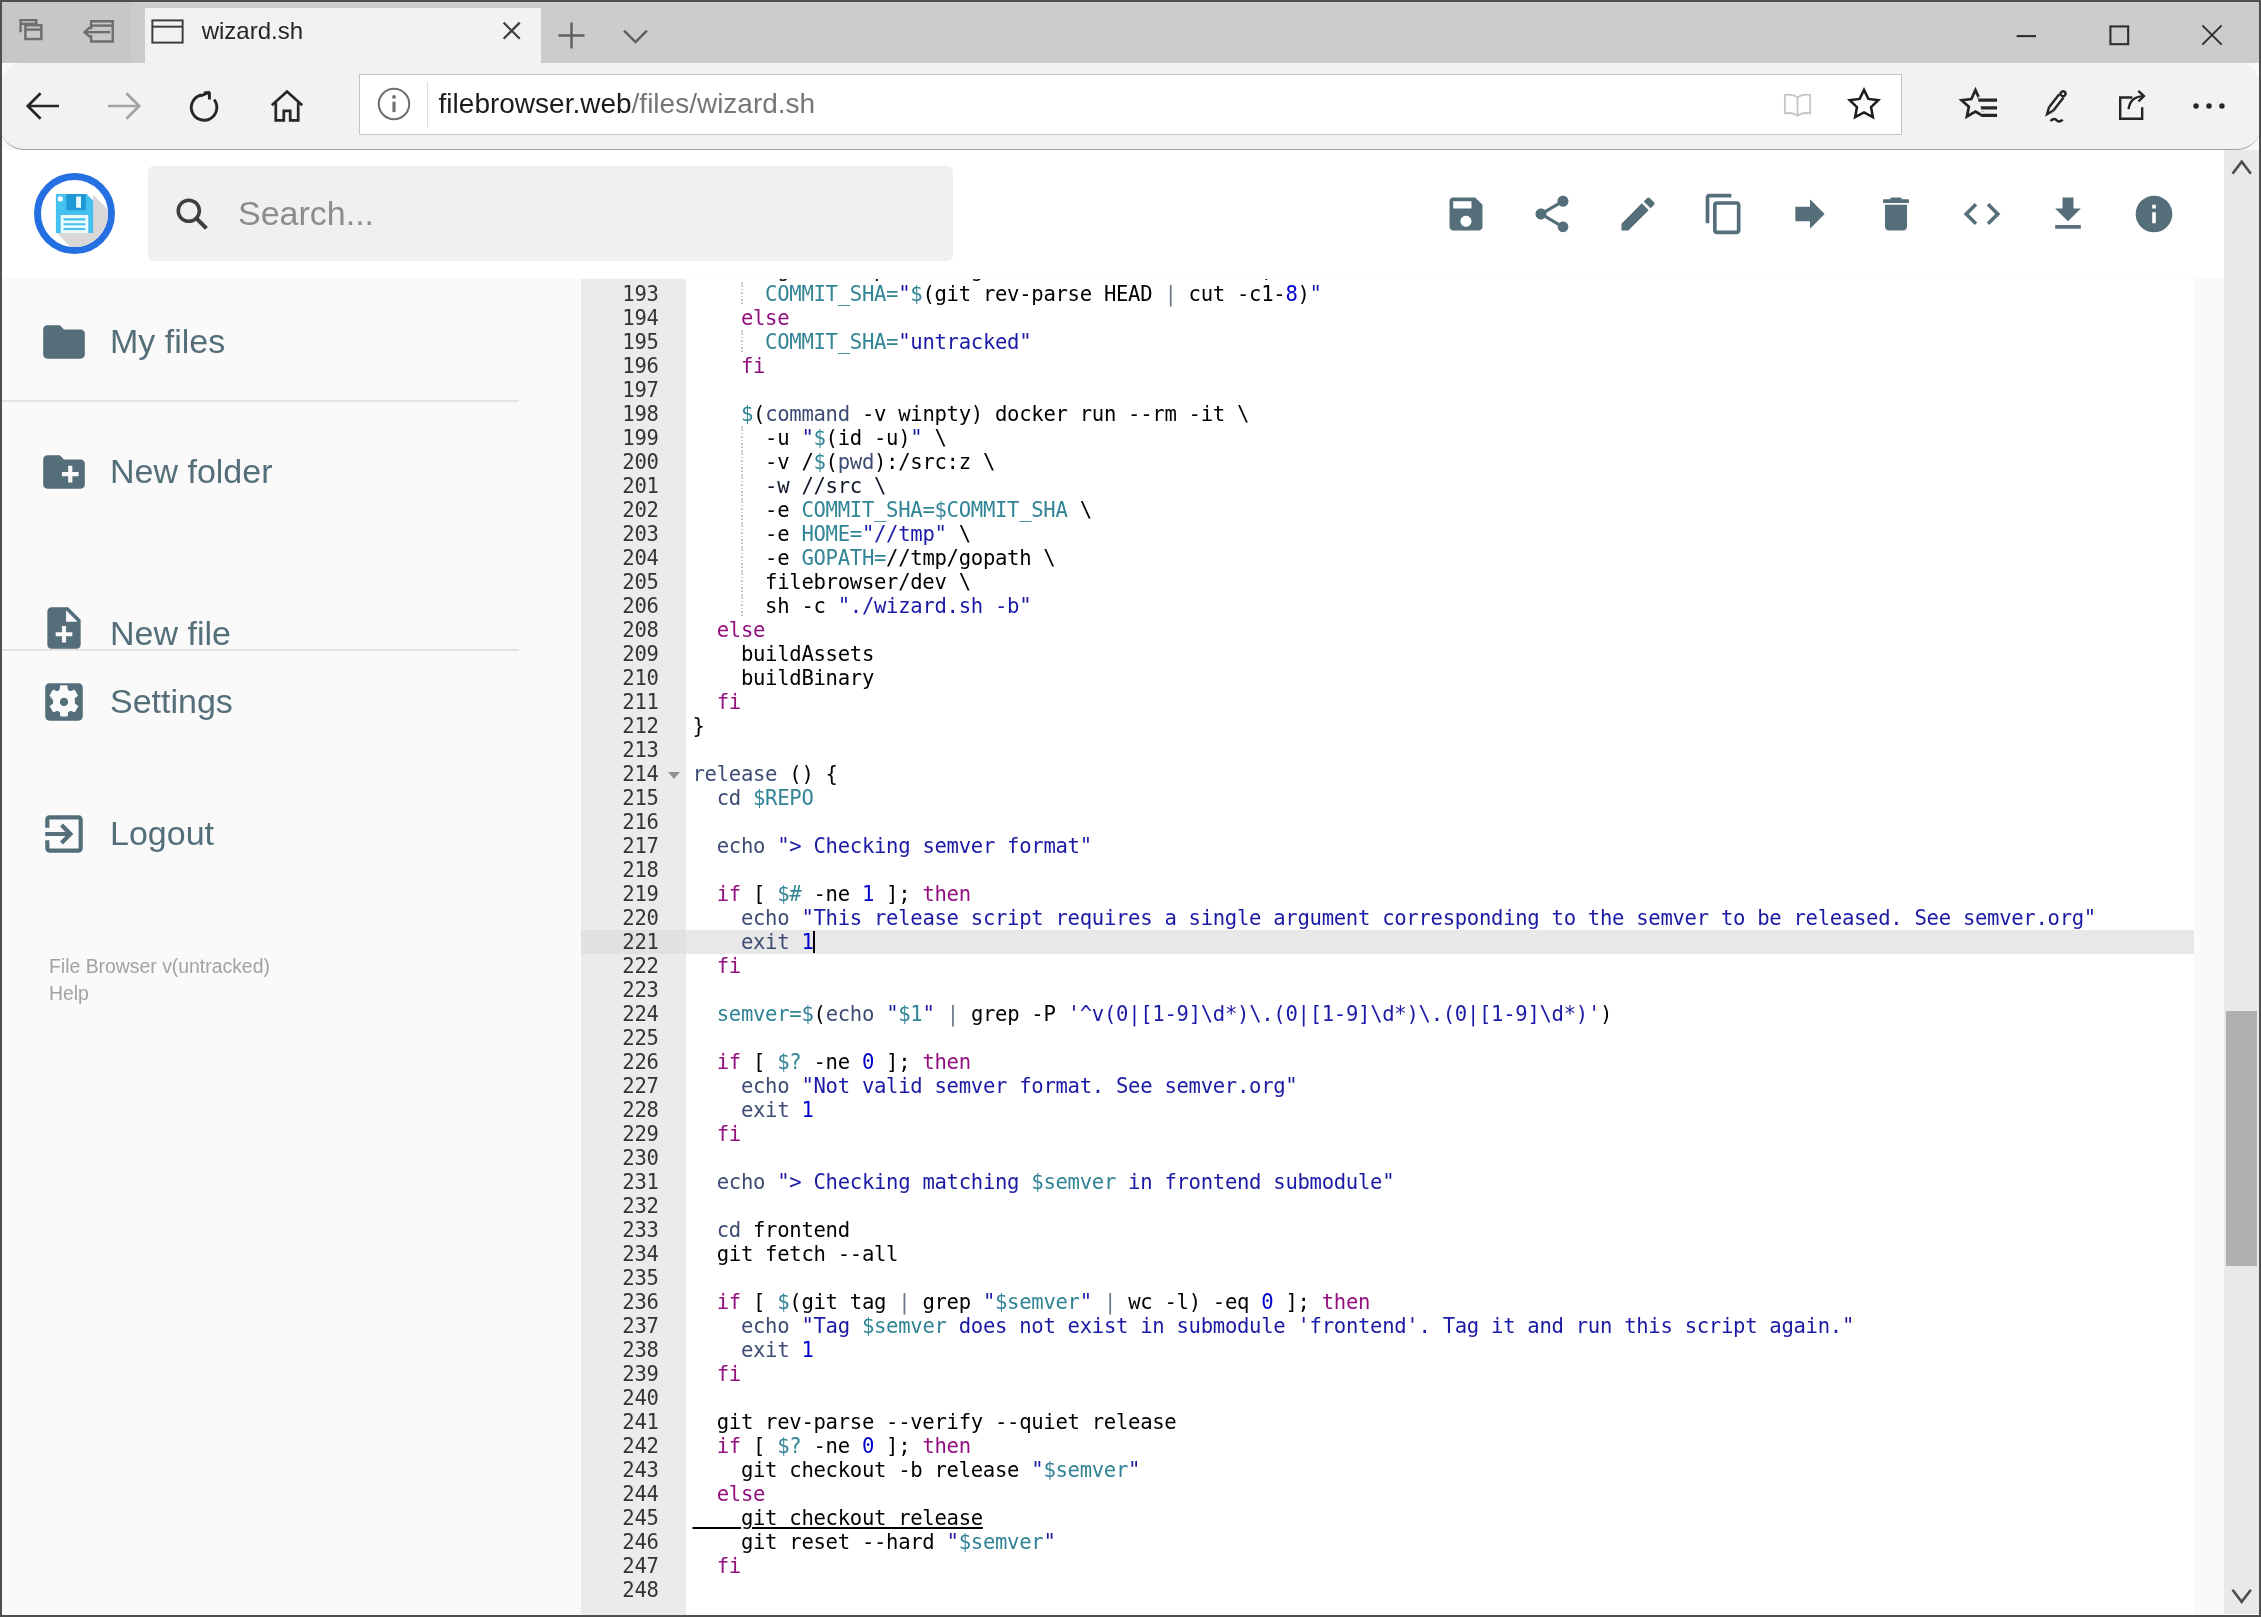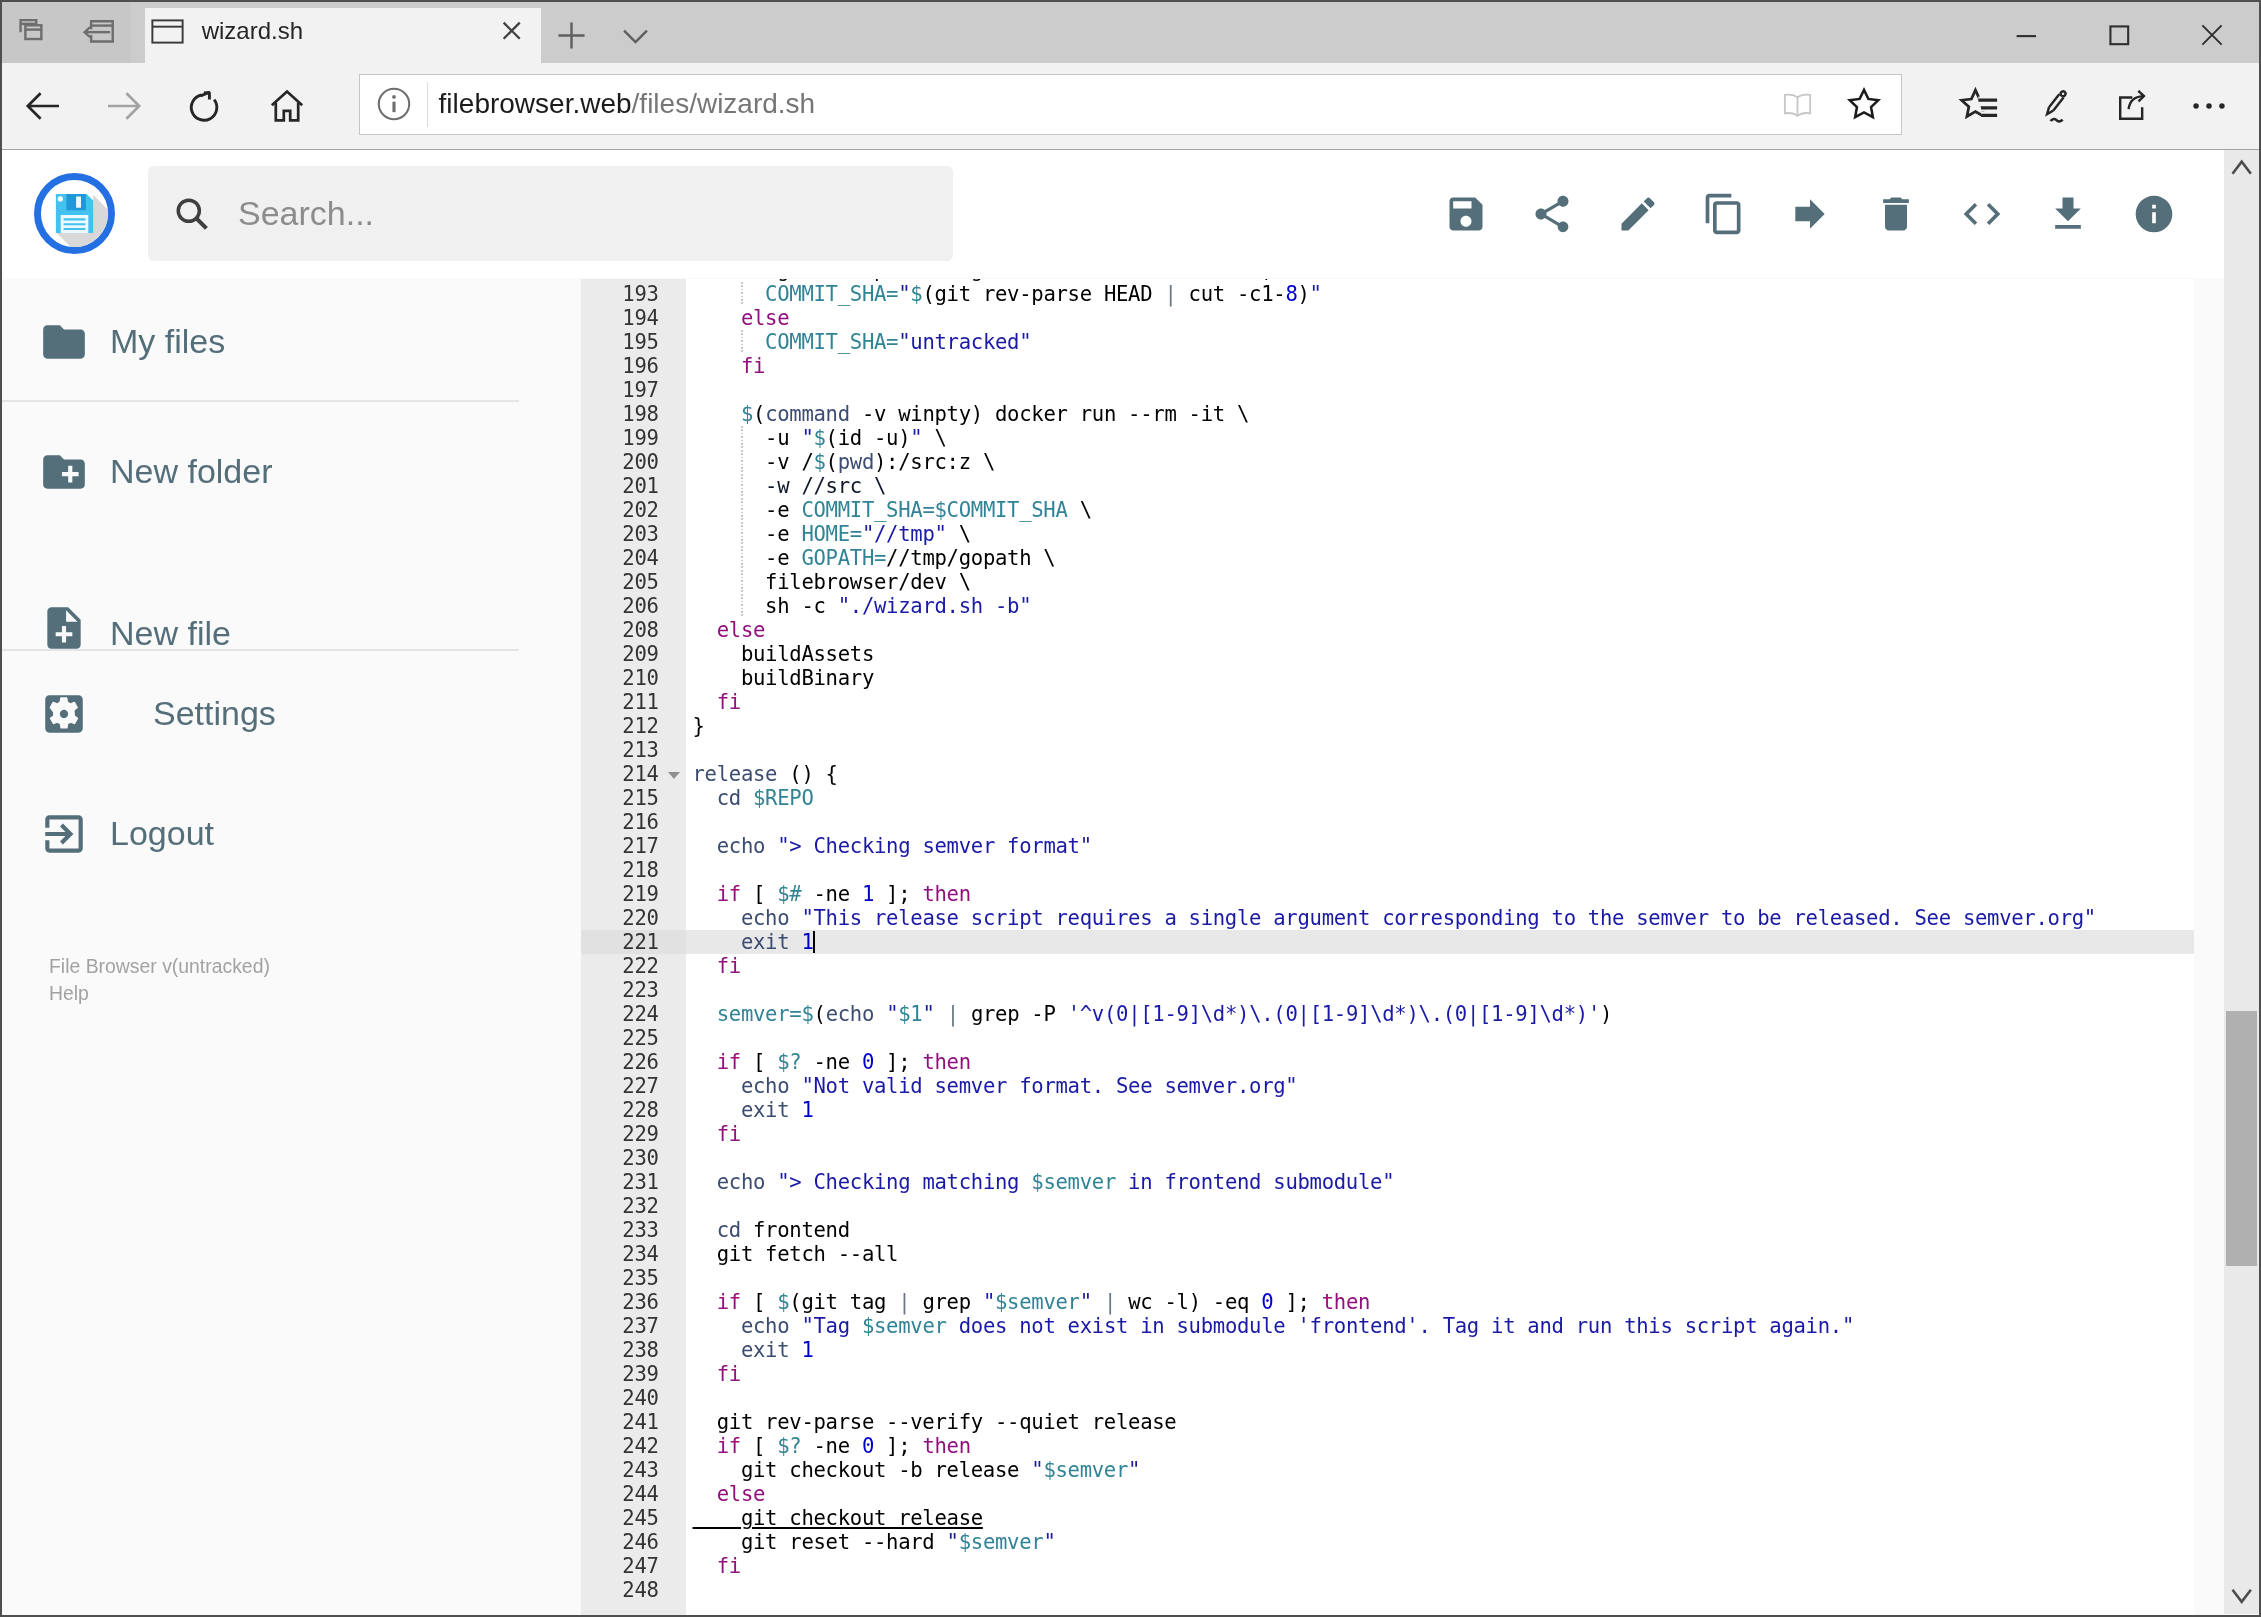--- a/index.html
+++ b/index.html
@@ -20,21 +20,21 @@
   .tab { left:145px; top:8px; width:396px; height:55px; background:#f2f2f2; display:flex; align-items:center; padding-bottom:9px; }
   .tab-favicon { margin-left:5.7px; }
   .tab-title { margin-left:18px; font-size:24px; color:#262626; flex:1; }
   .tab-close { margin-right:16px; }
   .newtab-btn { left:553px; top:8px; width:37px; height:55px; display:flex; align-items:center; justify-content:center; }
   .tablist-btn { left:617px; top:8px; width:37px; height:55px; display:flex; align-items:center; justify-content:center; }
   .win-controls { right:2.4px; top:1.6px; height:61px; display:flex; }
   .win-btn { width:93px; height:61px; display:flex; align-items:center; justify-content:center; padding-top:6.5px; }
 
   
-  .navbar { left:0; top:63px; width:2261px; height:87px; background:#f2f2f2; border-bottom:1.6px solid #a2a2a2; }
+  .navbar { left:0; top:63px; width:2261px; height:87px; background:#f2f2f2; border-bottom:1.6px solid #a2a2a2;border-radius:24px; }
   .nav-btn { top:0; width:81px; height:86px; display:flex; align-items:center; justify-content:center; }
   .addressbar { left:359px; top:10.5px; width:1543px; height:61px; background:#ffffff; border:1.6px solid #c5c5c5; display:flex; align-items:center; }
   .addr-info { margin-left:16px; }
   .addr-sep { width:1.6px; height:45px; background:#dcdcdc; margin-left:14.5px; }
   .addr-url { margin-left:10.5px; font-size:28px; color:#1b1b1b; white-space:pre; flex:1; }
   .addr-url .path { color:#767676; }
   .addr-book { margin-right:33px; }
   .addr-star { margin-right:19.4px; }
 
   
@@ -346,21 +346,21 @@
       <span class="slabel">New folder</span>
     </div>
     <div class="abs side-item" style="top: 253px; align-items: flex-end;">
       <span class="sicon">
         <svg width="50" height="50" viewBox="0 0 24 24" fill="#546E7A">
           <path d="M14 2H6c-1.1 0-1.99.9-1.99 2L4 20c0 1.1.89 2 2 2h12c1.1 0 2-.9 2-2V8l-6-6zm2 14h-3v3h-2v-3H8v-2h3v-3h2v3h3v2zm-3-7V3.5L18.5 9H13z"></path>
         </svg>
       </span>
       <span class="slabel">New file</span>
     </div>
-    <div class="abs side-item" style="top: 374px; gap: 43px;">
+    <div class="abs side-item" style="top: 362px;">
       <span class="sicon">
         <svg width="50" height="50" viewBox="0 0 24 24" fill="#546E7A">
           <path d="M12 10c-1.1 0-2 .9-2 2s.9 2 2 2 2-.9 2-2-.9-2-2-2zm7-7H5c-1.1 0-2 .9-2 2v14c0 1.1.9 2 2 2h14c1.1 0 2-.9 2-2V5c0-1.1-.9-2-2-2zm-1.75 9c0 .23-.02.46-.05.68l1.48 1.16c.13.11.17.3.08.45l-1.4 2.42c-.09.15-.27.21-.43.15l-1.74-.7c-.36.28-.76.51-1.18.69l-.26 1.85c-.03.17-.18.3-.35.3h-2.8c-.17 0-.32-.13-.35-.3l-.26-1.85c-.43-.18-.82-.41-1.18-.69l-1.74.7c-.16.06-.34 0-.43-.15l-1.4-2.42c-.09-.15-.05-.34.08-.45l1.48-1.16c-.03-.22-.05-.45-.05-.68s.02-.46.05-.68L5.21 9.16c-.13-.11-.17-.3-.08-.45l1.4-2.42c.09-.15.27-.21.43-.15l1.74.7c.36-.28.76-.51 1.18-.69l.26-1.85c.03-.17.18-.3.35-.3h2.8c.17 0 .32.13.35.3l.26 1.85c.43.18.82.41 1.18.69l1.74-.7c.16-.06.34 0 .43.15l1.4 2.42c.09.15.05.34-.08.45l-1.48 1.16c.03.22.05.45.05.68z"></path>
         </svg>
       </span>
       <span class="slabel">Settings</span>
     </div>
     <div class="abs side-item" style="top: 494px;">
       <span class="sicon">
         <svg width="50" height="50" viewBox="0 0 24 24" fill="#546E7A">

